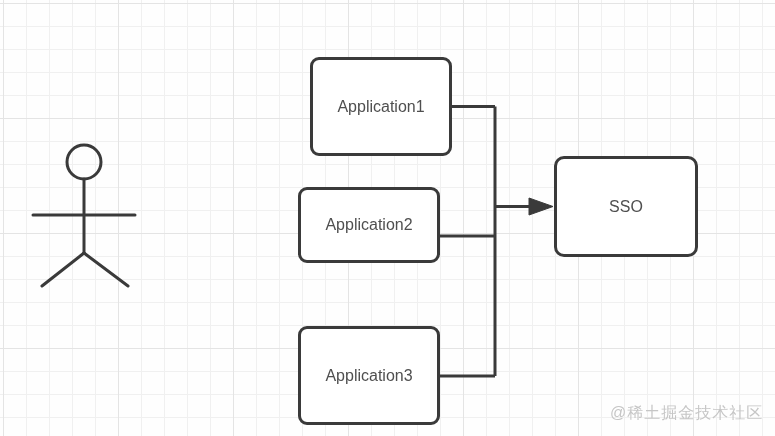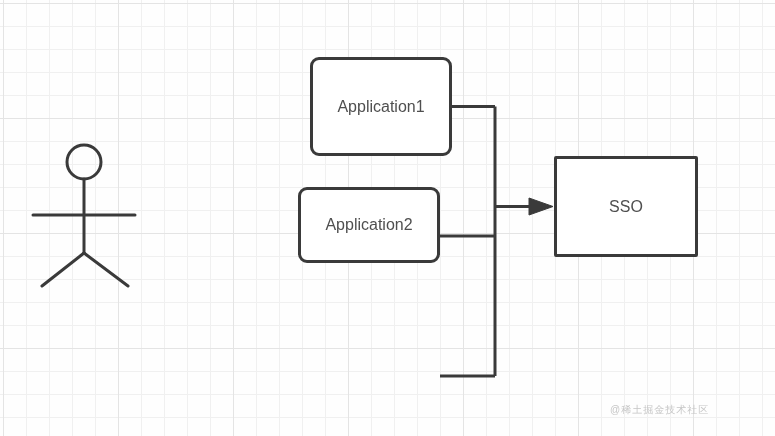--- a/index.html
+++ b/index.html
@@ -33,30 +33,30 @@
     border: 3px solid #3a3a3a;
     background: #ffffff;
     display: flex;
     align-items: center;
     justify-content: center;
     font-size: 16px;
     color: #4f4f4f;
     text-align: center;
   }
   .node.rounded { border-radius: 9px; }
-  .node.sharp   { border-radius: 2px; }
+  .node.sharp   { border-radius: 10px; }
   #node-app1 { left: 290px; top: 57px;  width: 142px; height: 99px; margin-left: 20px;  }
   #node-app2 { left: 298px; top: 187px; width: 142px; height: 76px;  }
   #node-app3 { left: 298px; top: 326px; width: 142px; height: 99px;  }
   #node-sso  { left: 554px; top: 156px; width: 144px; height: 101px; }
   .watermark {
     position: absolute;
     left: 610px;
     top: 403px;
-    font-size: 10px;
+    font-size: 16px;
     color: #c6c6c6;
     letter-spacing: 1px;
     white-space: nowrap;
   }
 </style>
 </head>
 <body>
 
 <div class="canvas">
 
@@ -81,20 +81,23 @@
   </svg>
 
   <div class="node rounded" id="node-app1">
     <span>Application1</span>
   </div>
 
   <div class="node rounded" id="node-app2">
     <span>Application2</span>
   </div>
 
+  <div class="node rounded" id="node-app3">
+    <span>Application3</span>
+  </div>
 
   <div class="node sharp" id="node-sso">
     <span>SSO</span>
   </div>
 
   <div class="watermark">@稀土掘金技术社区</div>
 
 </div>
 
 </body></html>

